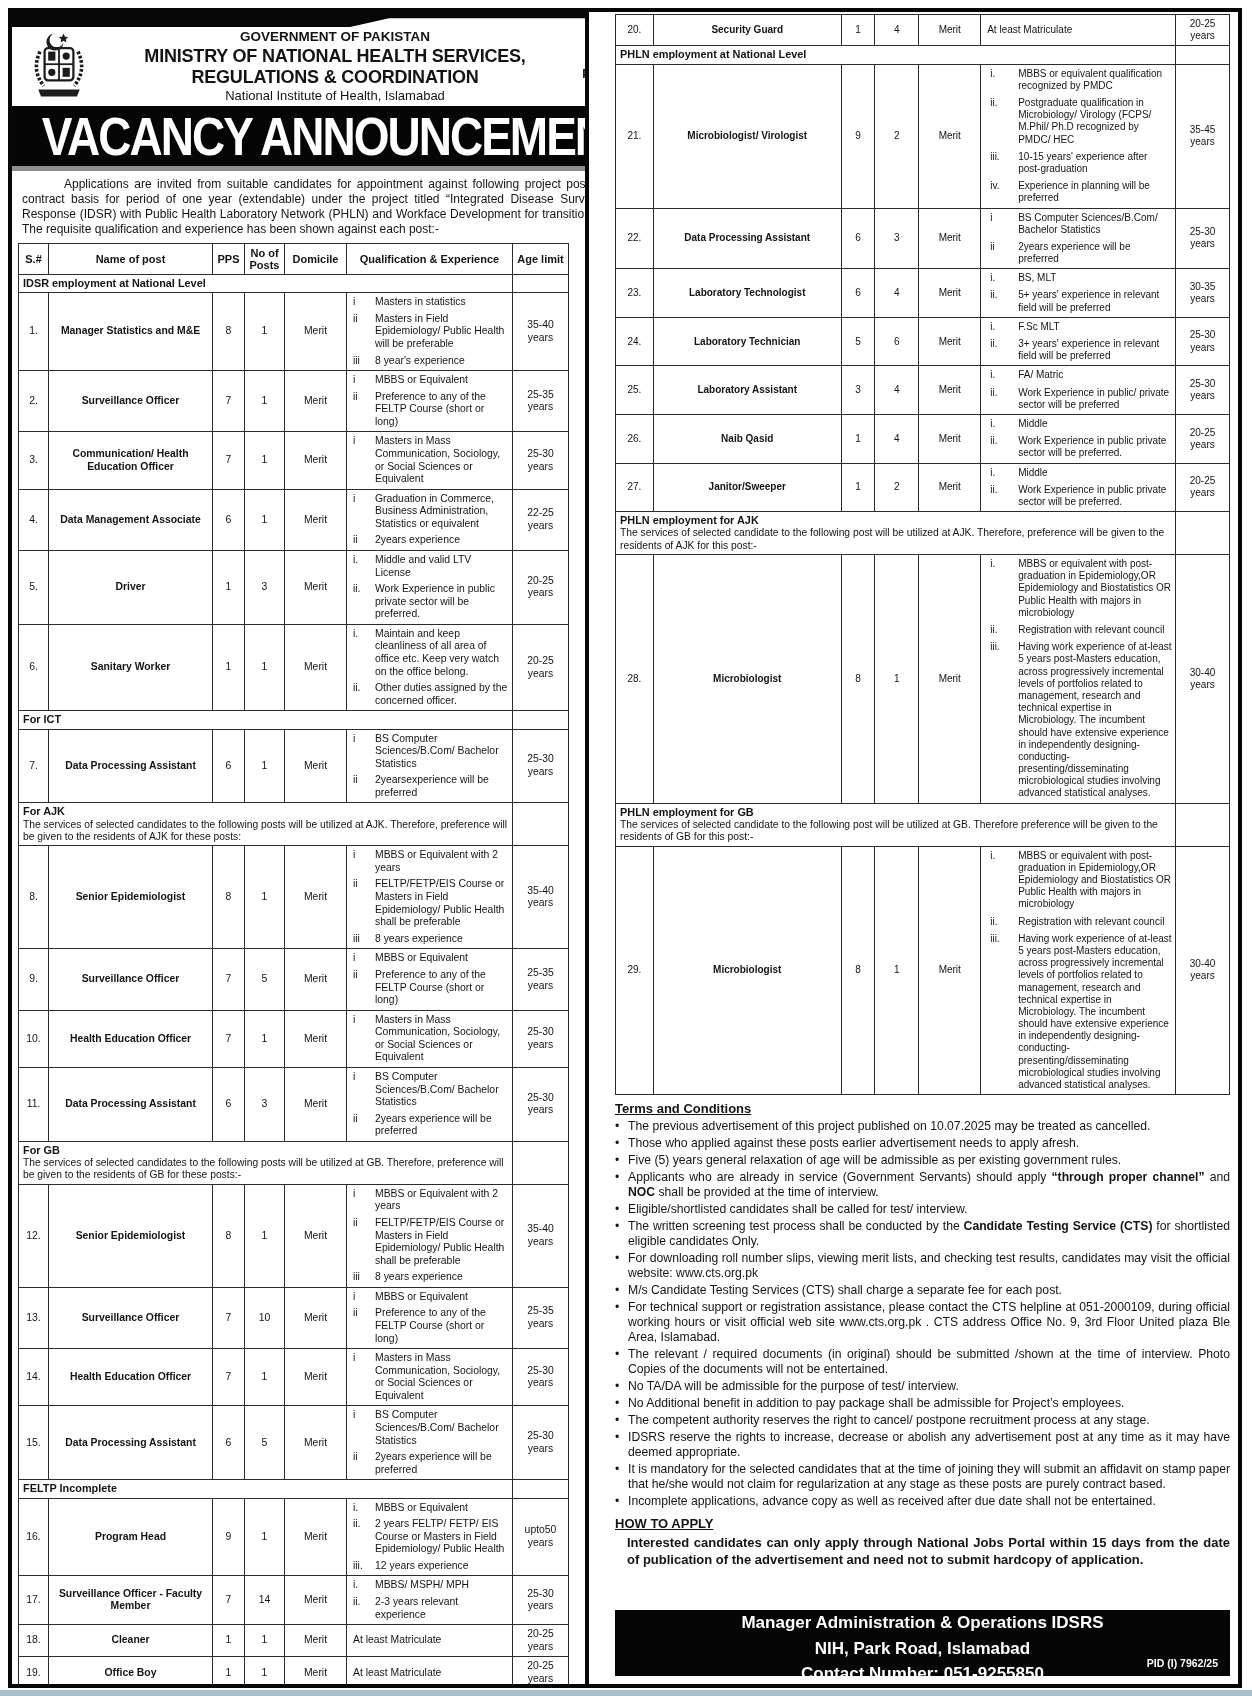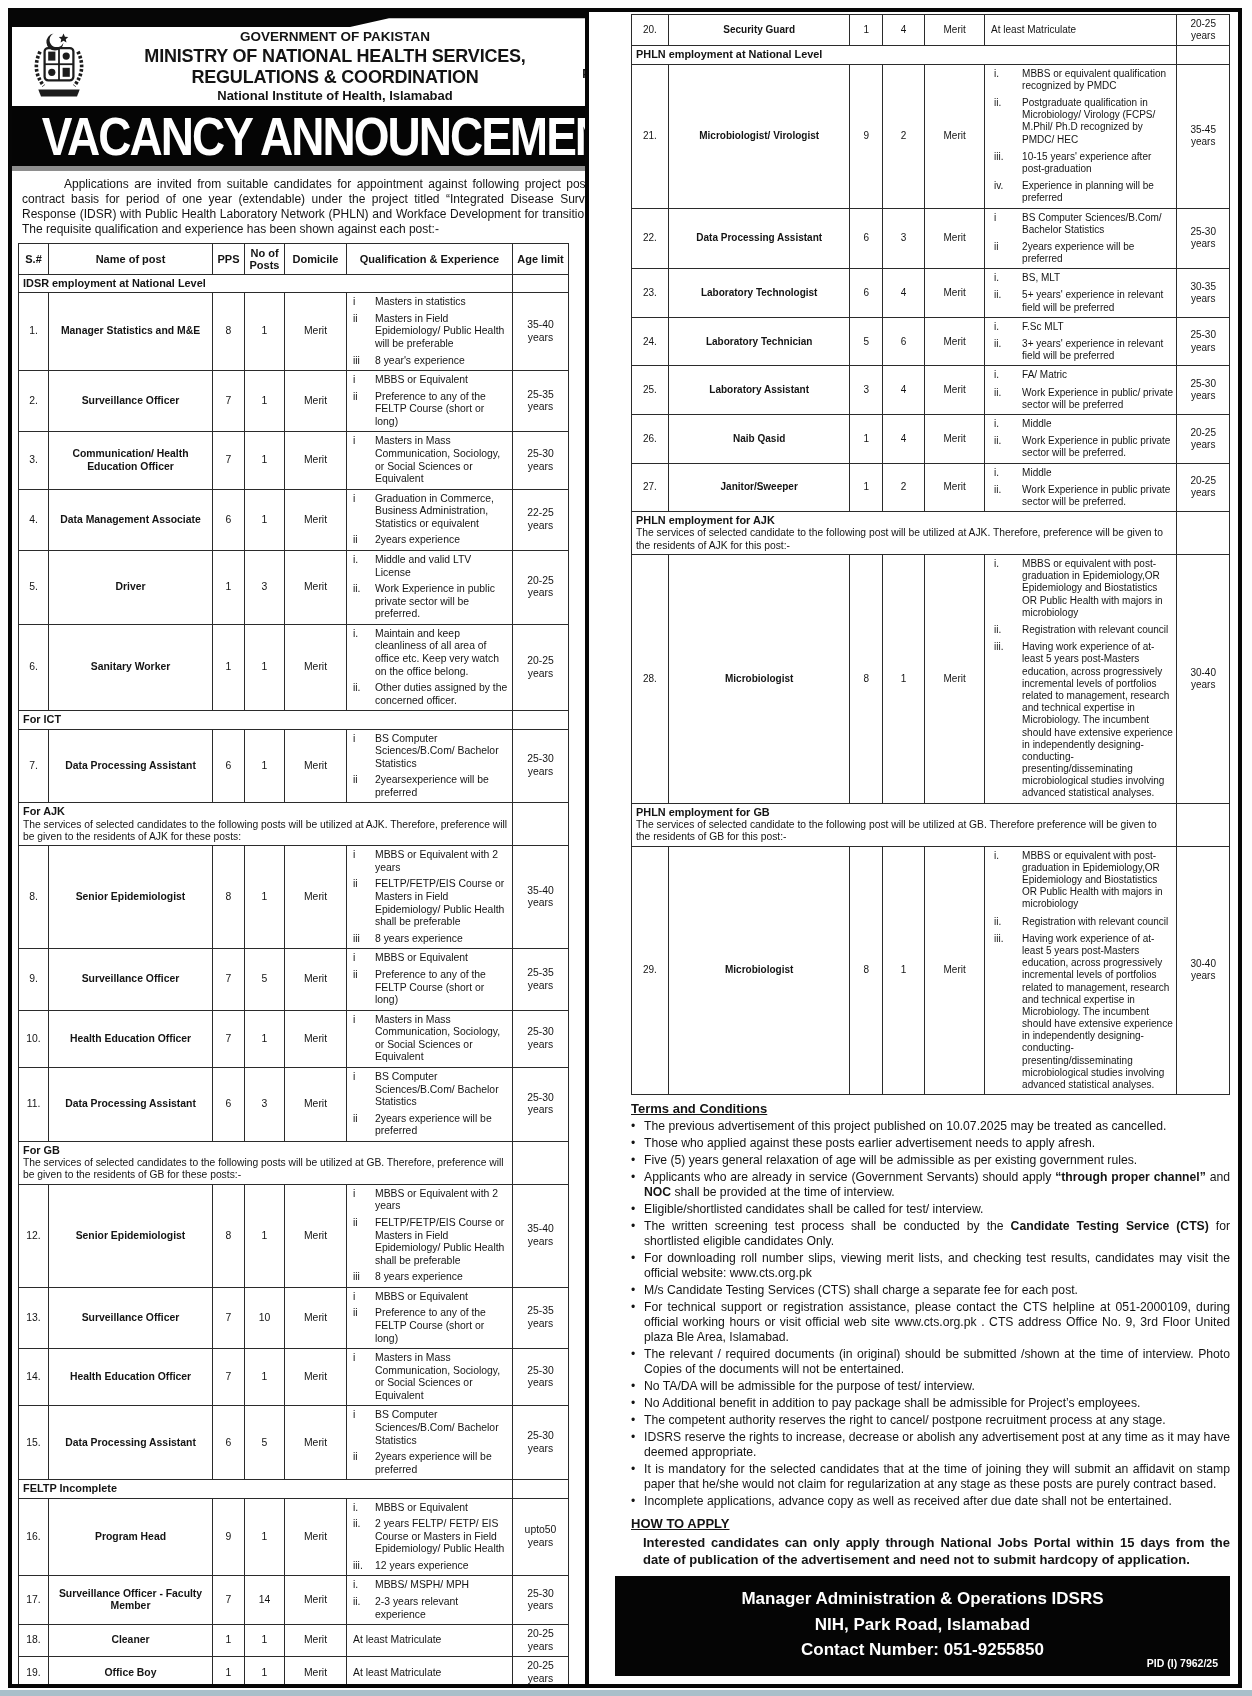--- a/index.html
+++ b/index.html
@@ -19,21 +19,21 @@
              clip-path:polygon(0 0,100% 0,100% 42%,58% 42%,52% 100%,0 100%);}
   .emblem{position:absolute;left:14px;top:18px;width:66px;height:72px;}
   .uraan{position:absolute;right:6px;top:14px;width:84px;text-align:center;}
   .uraan svg{width:46px;height:30px;display:block;margin:0 auto;}
   .uraan .u1{font-size:12px;font-weight:bold;letter-spacing:1px;line-height:1;}
   .uraan .u2{font-size:12px;font-weight:bold;letter-spacing:.5px;line-height:1.1;}
   .uraan .u3{font-size:8px;color:#444;font-family:"DejaVu Sans",sans-serif;line-height:1.3;}
   .htext{position:absolute;left:88px;right:92px;top:17px;text-align:center;}
   .h1{font-size:13.5px;font-weight:bold;line-height:1.25;}
   .h2,.h3{font-size:18px;font-weight:bold;line-height:1.17;letter-spacing:-.2px;}
-  .h4{font-size:13px;font-weight:bold;line-height:1.3;}
+  .h4{font-size:13px;font-weight:normal;line-height:1.3;}
 
   .banner{height:60px;background:#050505;color:#fff;display:flex;align-items:center;justify-content:center;}
   .banner span{font-size:46px;font-weight:bold;letter-spacing:-2px;transform:scaleY(1.18);white-space:nowrap;}
   .gray-strip{height:5px;background:#8e8e8e;margin-bottom:6px;}
 
   .intro{margin:4px 10px 6px 10px;font-size:12px;line-height:15px;text-align:justify;text-indent:42px;}
 
   
   table.jobs{border-collapse:collapse;margin:0 6px;table-layout:fixed;}
   table.jobs th,table.jobs td{border:1.4px solid #2b2b2b;padding:3px 3px;vertical-align:middle;
@@ -50,31 +50,31 @@
   .qrow + .qrow{margin-top:4px;}
   .t-right .qrow + .qrow{margin-top:5px;}
   .qn{flex:none;width:22px;padding-left:3px;}
   .t-right .qn{width:28px;padding-left:6px;}
   .qt{flex:1;}
   tr.sec td{padding:2px 4px;}
   .sec-t{font-weight:bold;font-size:10.9px;}
   .sec-n{font-size:10.3px;line-height:1.2;}
 
   
-  .rc-content{padding-bottom:112px;padding-left:16px;}
+  .rc-content{padding-bottom:112px;}
   .terms{margin:6px 8px 0 26px;}
   .sec-head{font-size:13px;font-weight:bold;text-decoration:underline;margin-bottom:3px;}
   .term{display:flex;margin-top:2px;font-size:12.2px;line-height:15px;text-align:justify;}
   .blt{flex:none;width:13px;}
   .ttx{flex:1;}
   .hta{margin:7px 8px 0 26px;}
   .hta-text{font-size:13px;font-weight:bold;line-height:1.32;text-align:justify;margin:2px 0 0 12px;}
 
-  .footer{position:absolute;left:26px;right:8px;bottom:8px;height:100px;background:#050505;color:#fff;
-          text-align:center;padding-top:10px;box-sizing:border-box;}
+  .footer{position:absolute;left:26px;right:8px;bottom:8px;height:66px;background:#050505;color:#fff;
+          text-align:center;padding-top:0;box-sizing:border-box;}
   .f-line{font-size:17px;font-weight:bold;line-height:1.5;}
   .pid{position:absolute;right:12px;bottom:7px;font-size:10.5px;font-weight:bold;}
 </style>
 </head>
 <body>
 
 <div id="page">
 
   <div class="colbox" id="col-left">
     <div class="header-band">

